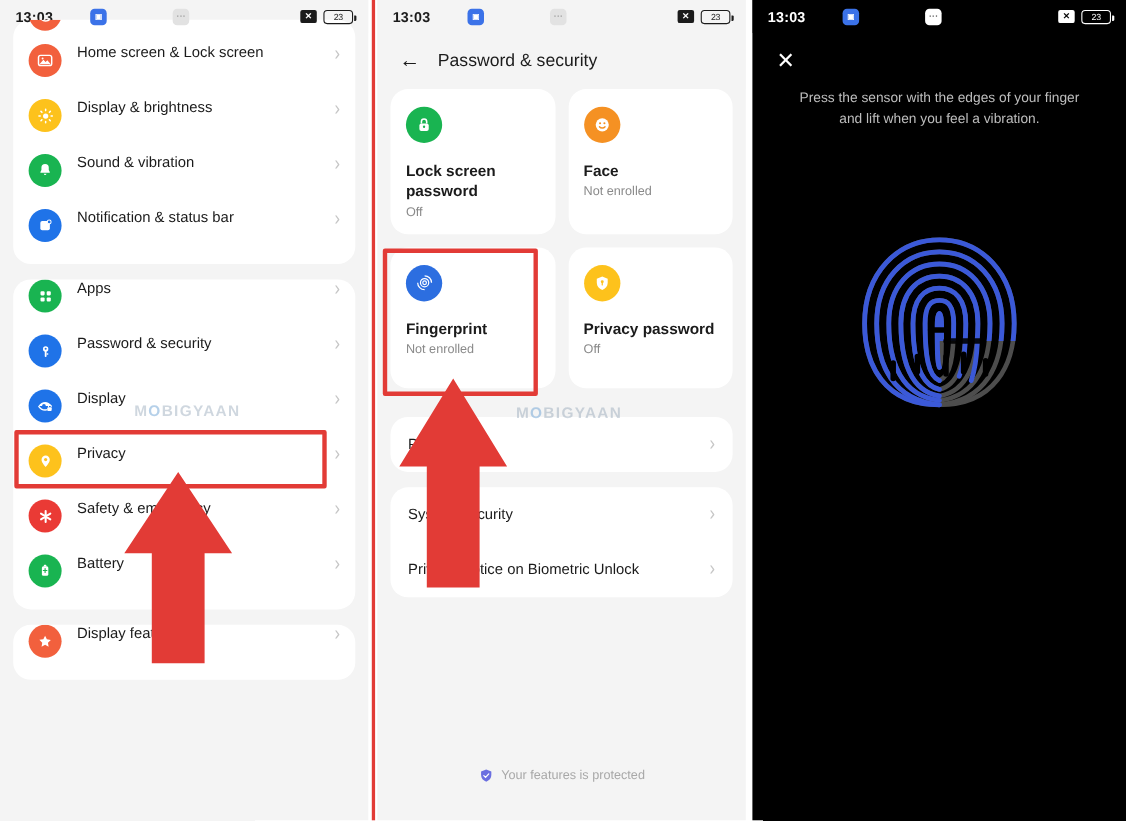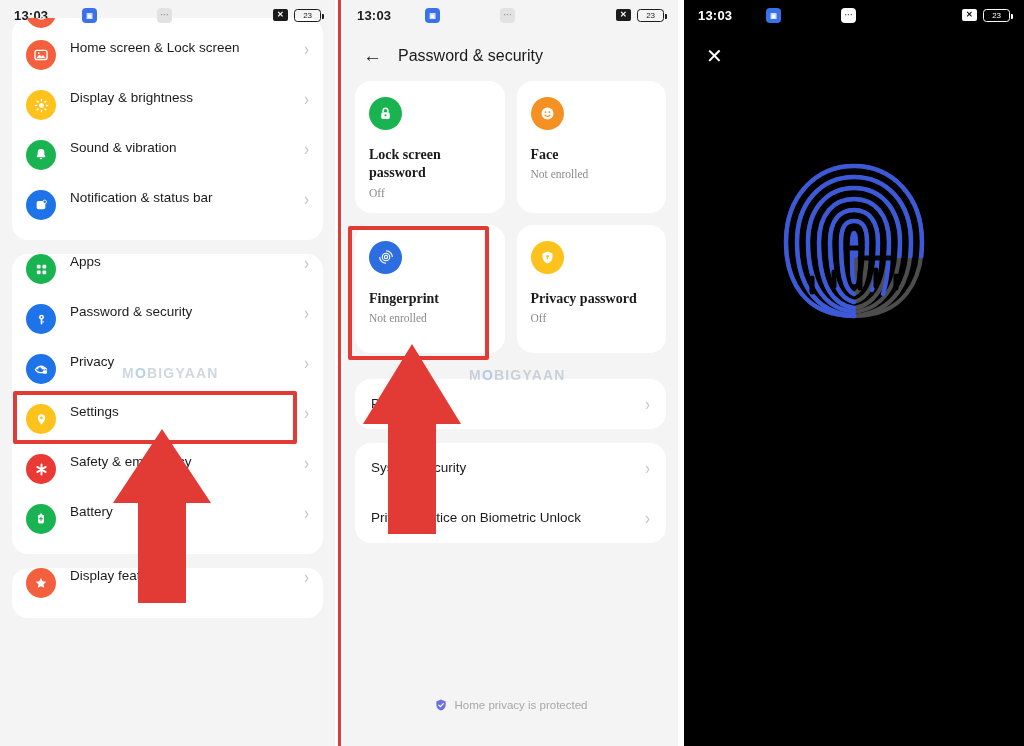--- a/index.html
+++ b/index.html
@@ -108,21 +108,20 @@
   .p2-header {
     display:flex; align-items:center; gap:16px;
     padding: 16px 20px 16px 20px; background:#f4f4f4;
   }
   .backarrow { font-size:19px; color:#1b1b1b; line-height:1; }
   .p2-title { font-size:16px; color:#1b1b1b; font-weight:500;}
   .grid2 { display:flex; gap:12px; padding: 0 12px; }
   .bigcard {
     background:#fff; border-radius:16px; flex:1 1 0; padding:16px 14px 14px 14px;
     min-height:128px;
-    font-family:Liberation Serif, serif;
   }
   .bigcard .ricon { width:33px; height:33px; margin-bottom:16px; }
   .bc-title { font-size:14px; font-weight:bold; color:#1b1b1b; line-height:1.32; }
   .bc-sub { font-size:11.5px; color:#8a8a8a; margin-top:4px; }
   .list-card { background:#fff; border-radius:16px; margin: 12px 12px 0 12px; overflow:hidden;}
   .lrow { display:flex; align-items:center; height:50px; padding:0 16px; }
   .lrow .ltext { font-size:13.5px; color:#1b1b1b; font-weight:500; }
   .privacy-note {
     position:absolute; bottom:34px; left:0; width:100%;
     display:flex; align-items:center; justify-content:center; gap:7px;
@@ -273,32 +272,32 @@
         <div class="row">
           <span class="ricon" style="background:#1f73e8">
             <svg width="16" height="16" viewBox="0 0 24 24" fill="none" stroke="#fff" stroke-width="1.9">
               <path d="M3 12.2c2.4-3.8 5.6-5.6 9-5.6s6.6 1.8 9 5.6" fill="#fff" stroke="none"></path>
               <path d="M3 12.2c2.4 3.6 5.6 5.4 9 5.4 1.1 0 2.2-.2 3.2-.6"></path>
               <circle cx="10.4" cy="11.8" r="2.5" fill="#1f73e8" stroke="none"></circle>
               <rect x="15" y="14" width="6" height="5" rx="1.3" fill="#fff" stroke="none"></rect>
               <path d="M16.6 14v-1.4a1.9 1.9 0 0 1 3.8 0V14" stroke="#fff" stroke-width="1.4" fill="none"></path>
             </svg>
           </span>
-          <span class="rlabel">Privacy</span>
+          <span class="rlabel">Display</span>
           <span class="chev">›</span>
         </div>
 
         <div class="row">
           <span class="ricon" style="background:#fdc21c">
             <svg width="15" height="15" viewBox="0 0 24 24" fill="#fff">
               <path d="M12 3.4c-3.3 0-6 2.7-6 6 0 4.3 6 10.6 6 10.6s6-6.3 6-10.6c0-3.3-2.7-6-6-6z"></path>
               <circle cx="12" cy="9.3" r="2.3" fill="#fdc21c"></circle>
             </svg>
           </span>
-          <span class="rlabel">Settings</span>
+          <span class="rlabel">Privacy</span>
           <span class="chev">›</span>
         </div>
 
         <div class="row">
           <span class="ricon" style="background:#ea3a35">
             <svg width="17" height="17" viewBox="0 0 24 24" stroke="#fff" stroke-width="2.6" stroke-linecap="round">
               <path d="M12 5v14M6 8.3l12 7.4M18 8.3L6 15.7"></path>
             </svg>
           </span>
           <span class="rlabel">Safety &amp; emergency</span>
@@ -438,21 +437,21 @@
         <span class="ltext">Privacy Notice on Biometric Unlock</span>
         <span class="chev">›</span>
       </div>
     </div>
 
     <div class="privacy-note">
       <svg width="14" height="14" viewBox="0 0 24 24">
         <path d="M12 2.6l8 3.2v5.6c0 5-3.4 8.8-8 10.2-4.6-1.4-8-5.2-8-10.2V5.8z" fill="#6b6fe0"></path>
         <path d="M8.3 12.2l2.7 2.7 5-5.4" stroke="#fff" stroke-width="2" fill="none" stroke-linecap="round"></path>
       </svg>
-      <span>Home privacy is protected</span>
+      <span>Your features is protected</span>
     </div>
 
     <div class="wm" style="left:126px; top:367px;">
       <span>M</span><span class="o">O</span><span>BIGYAAN</span>
     </div>
 
     <div class="redbox" style="left:5px; top:226px; width:141px; height:134px;"></div>
 
     <svg class="redarrow" style="left:17px; top:340px;" width="104" height="196" viewBox="0 0 104 196">
       <polygon points="52,4 101,84 76,84 76,194 28,194 28,84 3,84" fill="#e23b36"></polygon>
@@ -477,20 +476,21 @@
       <div class="sb-right">
         <span class="sb-x">✕</span>
         <span class="battery">
           <span>23</span>
         </span>
       </div>
     </div>
 
     <div class="p3-close">✕</div>
 
+    <div class="p3-sub">Press the sensor with the edges of your finger and lift when you feel a vibration.</div>
 
     <div class="fp-wrap">
       <svg width="180" height="212" viewBox="0 0 180 212">
         <defs>
           <clipPath id="topHalf">
               <rect x="0" y="0" width="180" height="128"></rect>
             </clipPath>
           <clipPath id="botHalf">
               <rect x="0" y="128" width="180" height="90"></rect>
             </clipPath>

